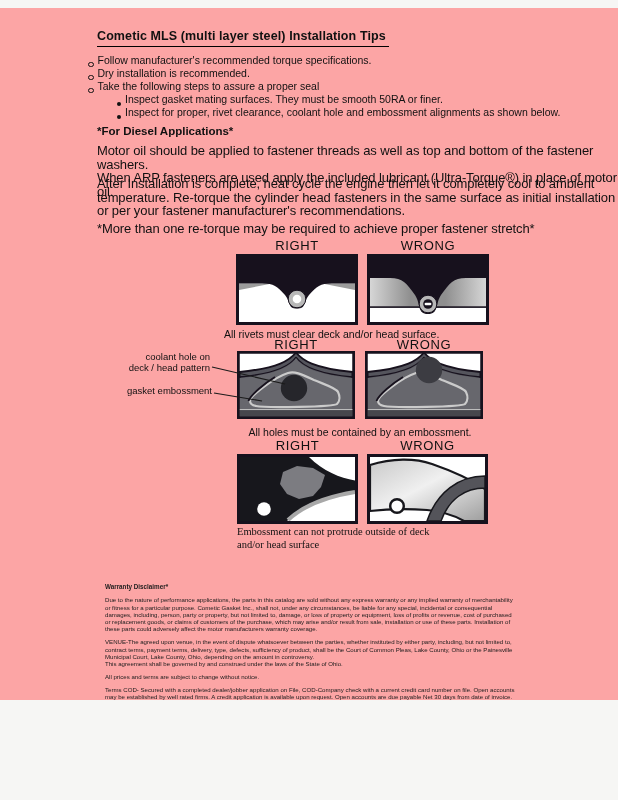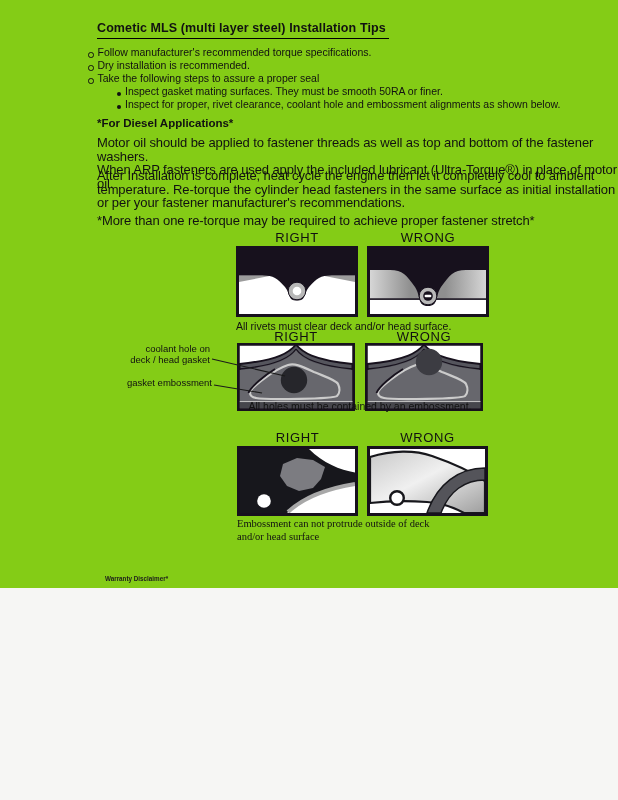--- a/index.html
+++ b/index.html
@@ -1,30 +1,30 @@
 <!DOCTYPE html>
 <html><head>
 <meta charset="utf-8">
 <style>
   html,body{margin:0;padding:0;}
   body{
     width:618px;height:800px;background:#f6f6f4;
     font-family:"Liberation Sans","DejaVu Sans",sans-serif;
     color:#111;
   }
-  .page{position:relative;width:618px;height:588px;background:#84cc16;overflow:hidden;}
+  .page{position:relative;width:618px;height:692px;background:#fca5a5;overflow:hidden;margin-top:8px;}
   .abs{position:absolute;}
   .pre{white-space:pre-line;}
 
   .title{
     left:97px;top:21px;font-size:12.5px;font-weight:700;letter-spacing:0.1px;
     border-bottom:1.6px solid #000;padding:0 3px 3px 0;
   }
   .tips{left:88px;top:46px;font-size:10.5px;line-height:13px;}
-  .tip-row{display:flex;align-items:center;}
+  .tip-row{display:flex;align-items:flex-end;}
   .tip-row.sub{margin-left:29px;}
   .dot{flex:0 0 auto;width:3.5px;height:3.5px;border-radius:50%;margin:4.5px 4px 0 0;}
   .dot.open{border:1px solid #111;}
   .dot.fill{background:#111;width:4px;height:4px;}
 
   .h2{font-size:11.5px;font-weight:700;}
   .body-text{font-size:13px;line-height:13.5px;letter-spacing:-0.1px;}
 
   .rw-label{font-size:13px;letter-spacing:0.6px;text-align:center;}
   .caption{font-size:10.5px;line-height:12.5px;}
@@ -97,21 +97,21 @@
     </defs>
     <rect x="1.5" y="1.5" width="119" height="68" fill="#ffffff" stroke="#17111d" stroke-width="3"></rect>
     <rect x="3" y="24" width="116" height="29" fill="url(#gband)"></rect>
     <rect x="3" y="52.3" width="116" height="1.6" fill="#17111d"></rect>
     <path d="M3 3 H119 V24 H99 C86 24 83 29 74 41 C68 50 72 60 61 60 C50 60 54 50 48 41 C39 29 36 24 23 24 H3 Z" fill="#17111d"></path>
     <circle cx="61" cy="50" r="8.8" fill="#b8b8b8" stroke="#17111d" stroke-width="1"></circle>
     <circle cx="61" cy="50" r="4.8" fill="#17111d"></circle>
     <rect x="57.6" y="48.7" width="6.8" height="2.5" rx="1.2" fill="#ffffff"></rect>
   </svg>
 
-  <div class="abs caption" style="left:236px;top:320px;text-align:center;">All rivets must clear deck and/or head surface.</div>
+  <div class="abs caption" style="left:224px;top:320px;text-align:center;">All rivets must clear deck and/or head surface.</div>
 
   <div class="abs rw-label" style="left:237px;top:329px;width:118px;">RIGHT</div>
   <div class="abs rw-label" style="left:365px;top:329px;width:118px;">WRONG</div>
 
   <svg class="abs" style="left:237px;top:343px;" width="118" height="68" viewBox="0 0 118 68">
     <rect x="1.25" y="1.25" width="115.5" height="65.5" fill="#ffffff" stroke="#17111d" stroke-width="2.5"></rect>
     <path d="M2.5 21 C42 17 53 9 59 1.5 C65 9 76 17 115.5 21 V65.5 H2.5 Z" fill="#55555d" stroke="#17111d" stroke-width="2"></path>
     <path d="M2.5 27 C45 23 55 13 59 7 C63 13 73 23 115.5 27 V65.5 H2.5 Z" fill="#67676d"></path>
     <path d="M2.5 26 C45 22 55 12 59 6 M59 6 C63 12 73 22 115.5 26" fill="none" stroke="#17111d" stroke-width="1.3"></path>
     <path d="M13 50 C13 45 38 26 51 22 C58 20 64 23 77 29 C89 34 99 37 101 41 C103 45 103 50 100 53 C97 56 28 57 19 55 C14 54 13 52 13 50 Z" fill="none" stroke="#cbcbcb" stroke-width="2.2"></path>
@@ -129,28 +129,28 @@
     <path d="M2.5 26 C45 22 55 12 59 6 M59 6 C63 12 73 22 115.5 26" fill="none" stroke="#17111d" stroke-width="1.3"></path>
     <path d="M13 50 C13 45 38 26 51 22 C58 20 64 23 77 29 C89 34 99 37 101 41 C103 45 103 50 100 53 C97 56 28 57 19 55 C14 54 13 52 13 50 Z" fill="none" stroke="#cbcbcb" stroke-width="2.2"></path>
     <path d="M11.5 50 C13.5 44 28 32 38 26" fill="none" stroke="#17111d" stroke-width="1.8"></path>
     <circle cx="64" cy="19" r="13.2" fill="#3c3c42"></circle>
     <rect x="2.5" y="58" width="113.5" height="1.1" fill="#bdbdbd"></rect>
     <rect x="2.5" y="59.2" width="113.5" height="6.3" fill="#46464c"></rect>
     <rect x="1.25" y="1.25" width="115.5" height="65.5" fill="none" stroke="#17111d" stroke-width="2.5"></rect>
   </svg>
 
   <div class="abs annot pre" style="left:119px;top:343px;width:91px;">coolant hole on
-deck / head gasket</div>
+deck / head pattern</div>
   <div class="abs annot" style="left:96px;top:377px;width:116px;">gasket embossment</div>
   <svg class="abs" style="left:100px;top:330px;z-index:5;pointer-events:none;" width="200" height="80" viewBox="0 0 200 80">
     <line x1="112" y1="29" x2="185" y2="46" stroke="#1a1a1a" stroke-width="1.2"></line>
     <line x1="114" y1="55" x2="162" y2="63" stroke="#1a1a1a" stroke-width="1.2"></line>
   </svg>
 
-  <div class="abs caption" style="left:237px;top:400px;width:246px;text-align:center;">All holes must be contained by an embossment.</div>
+  <div class="abs caption" style="left:237px;top:418px;width:246px;text-align:center;">All holes must be contained by an embossment.</div>
 
   <div class="abs rw-label" style="left:237px;top:430px;width:121px;">RIGHT</div>
   <div class="abs rw-label" style="left:367px;top:430px;width:121px;">WRONG</div>
 
   <svg class="abs" style="left:237px;top:446px;" width="121" height="70" viewBox="0 0 121 70">
     <rect x="1.5" y="1.5" width="118" height="67" fill="#ffffff" stroke="#17111d" stroke-width="3"></rect>
     <path d="M3 3 H72 C86 17 103 24 118 26.5 V39 C92 43 66 53 50 67 H3 Z" fill="#17171c"></path>
     <path d="M51 66 C67 51 93 42 118 38" fill="none" stroke="#a8a8a8" stroke-width="4"></path>
     <polygon points="46,18 60,12 76,14 88,21 84,33 76,42 62,45 50,40 43,30" fill="#7c7c81"></polygon>
     <circle cx="27" cy="55" r="6.8" fill="#ffffff"></circle>

